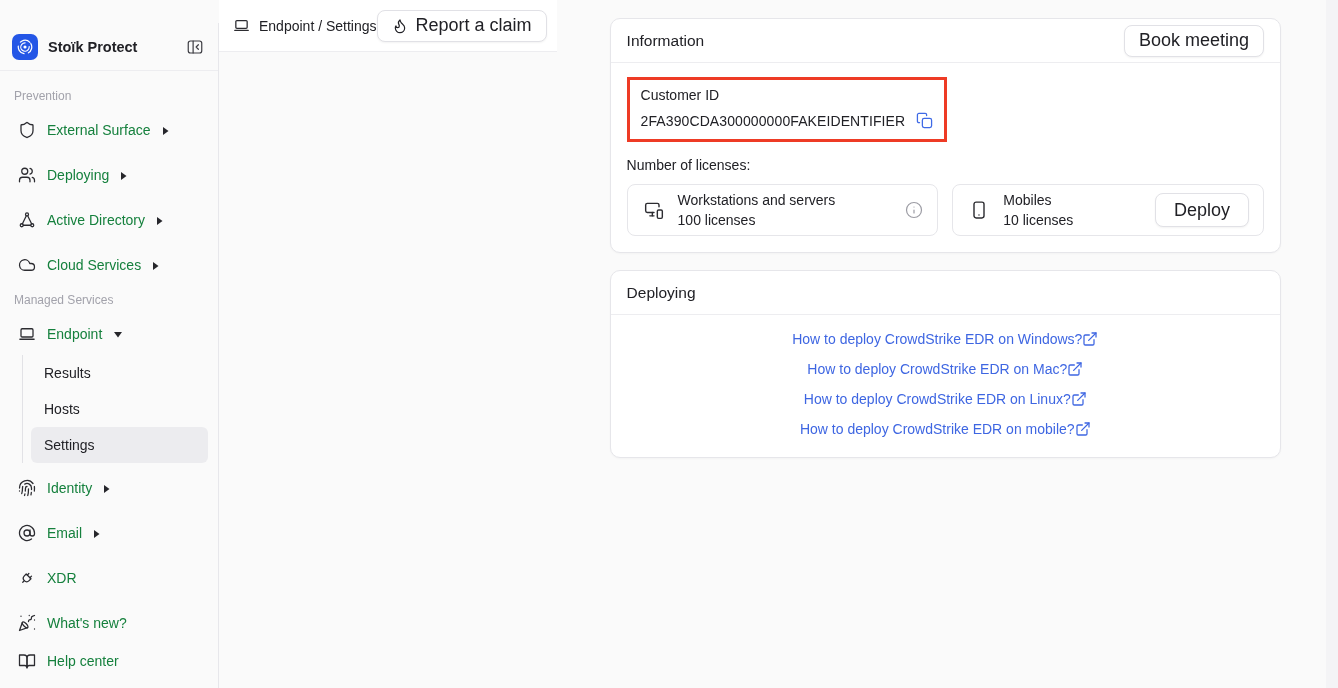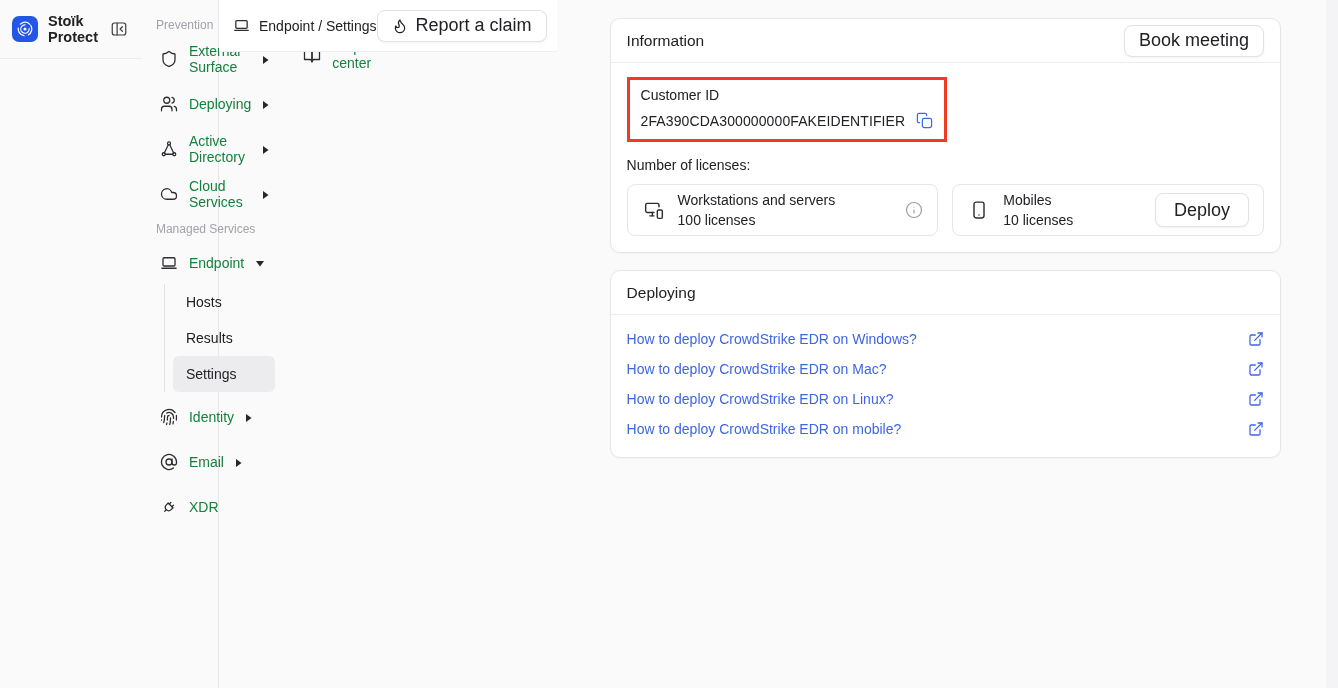--- a/index.html
+++ b/index.html
@@ -5,21 +5,21 @@
   * { box-sizing: border-box; }
   html,body { margin:0; padding:0; }
   body {
     width:1338px; height:688px; display:flex; overflow:hidden;
     font-family:"Liberation Sans", sans-serif; font-size:14px; color:#212126;
     background:#fafafa;
   }
   svg { display:block; }
 
   
-  .sidebar { width:219px; min-width:219px; background:#fafafa; border-right:1px solid #e7e7eb; display:flex; flex-direction:row; }
+  .sidebar { width:219px; min-width:219px; background:#fafafa; border-right:1px solid #e7e7eb; display:flex; flex-direction:column;margin-top:23px; }
   .logo-row { height:59px; display:flex; align-items:center; gap:10px; padding:0 12px; border-bottom:1px solid #ededf0; }
   .logo-badge { width:26px; height:26px; border-radius:7px; background:#2456e6; display:flex; align-items:center; justify-content:center; flex:none; }
   .app-name { font-weight:700; font-size:14.5px; flex:1; }
   .collapse-btn { color:#3c3c42; cursor:pointer; padding:2px; border-radius:4px; }
 
   nav { flex:1; padding:8px 10px 0 12px; }
   .section-label { color:#a2a2ab; font-size:12px; margin:10px 2px 10px 2px; }
   .nav-item { height:34px; display:flex; align-items:center; gap:11px; padding:0 6px; margin-bottom:11px; border-radius:6px; cursor:pointer; }
   .nav-item .icon { color:#2c2c31; flex:none; }
   .nav-label { color:#15803d; }
@@ -57,21 +57,21 @@
   .license-row { display:flex; gap:14px; }
   .license-box { flex:1; border:1px solid #e6e6ea; border-radius:8px; height:52px; padding:0 14px 0 16px; display:flex; align-items:center; gap:14px; }
   .license-box .icon { color:#2c2c31; flex:none; }
   .license-text { flex:1; display:flex; flex-direction:column; gap:4px; }
   .license-title { font-weight:500; }
   .info-btn { color:#9c9ca4; cursor:pointer; flex:none; }
   .deploy-btn { height:34px; padding:0 18px; }
 
   .card.deploying { margin-top:17px; }
   .links-list { padding:9px 16px 13px; }
-  .link-row { height:30px; display:flex; align-items:center; justify-content:space-between; }
+  .link-row { height:30px; display:flex; align-items:center; justify-content:center; }
   .link-text { color:#3e66e2; cursor:pointer; text-decoration:none; }
   .ext-btn { color:#3e66e2; cursor:pointer; }
 
   .gutter { width:12px; min-width:12px; background:#f4f4f6; }
 </style>
 </head>
 <body>
 
 <aside class="sidebar">
   <div class="logo-row">
@@ -171,24 +171,24 @@
       <span class="nav-label">Endpoint</span>
       <span class="caret">
           <svg width="9" height="6" viewBox="0 0 9 6">
             <polygon points="0,0 8,0 4,5.5" fill="#26262b"></polygon>
           </svg>
         </span>
     </div>
 
     <div class="sub-list">
       <div class="sub-item">
+        <span>Results</span>
+      </div>
+      <div class="sub-item">
         <span>Hosts</span>
-      </div>
-      <div class="sub-item">
-        <span>Results</span>
       </div>
       <div class="sub-item active">
         <span>Settings</span>
       </div>
     </div>
 
     <div class="nav-item">
       <span class="icon">
         <svg width="18" height="18" viewBox="0 0 24 24" fill="none" stroke="currentColor" stroke-width="1.7" stroke-linecap="round" stroke-linejoin="round">
             <path d="M12 10a2 2 0 0 0-2 2c0 1.02-.1 2.51-.26 4"></path>

